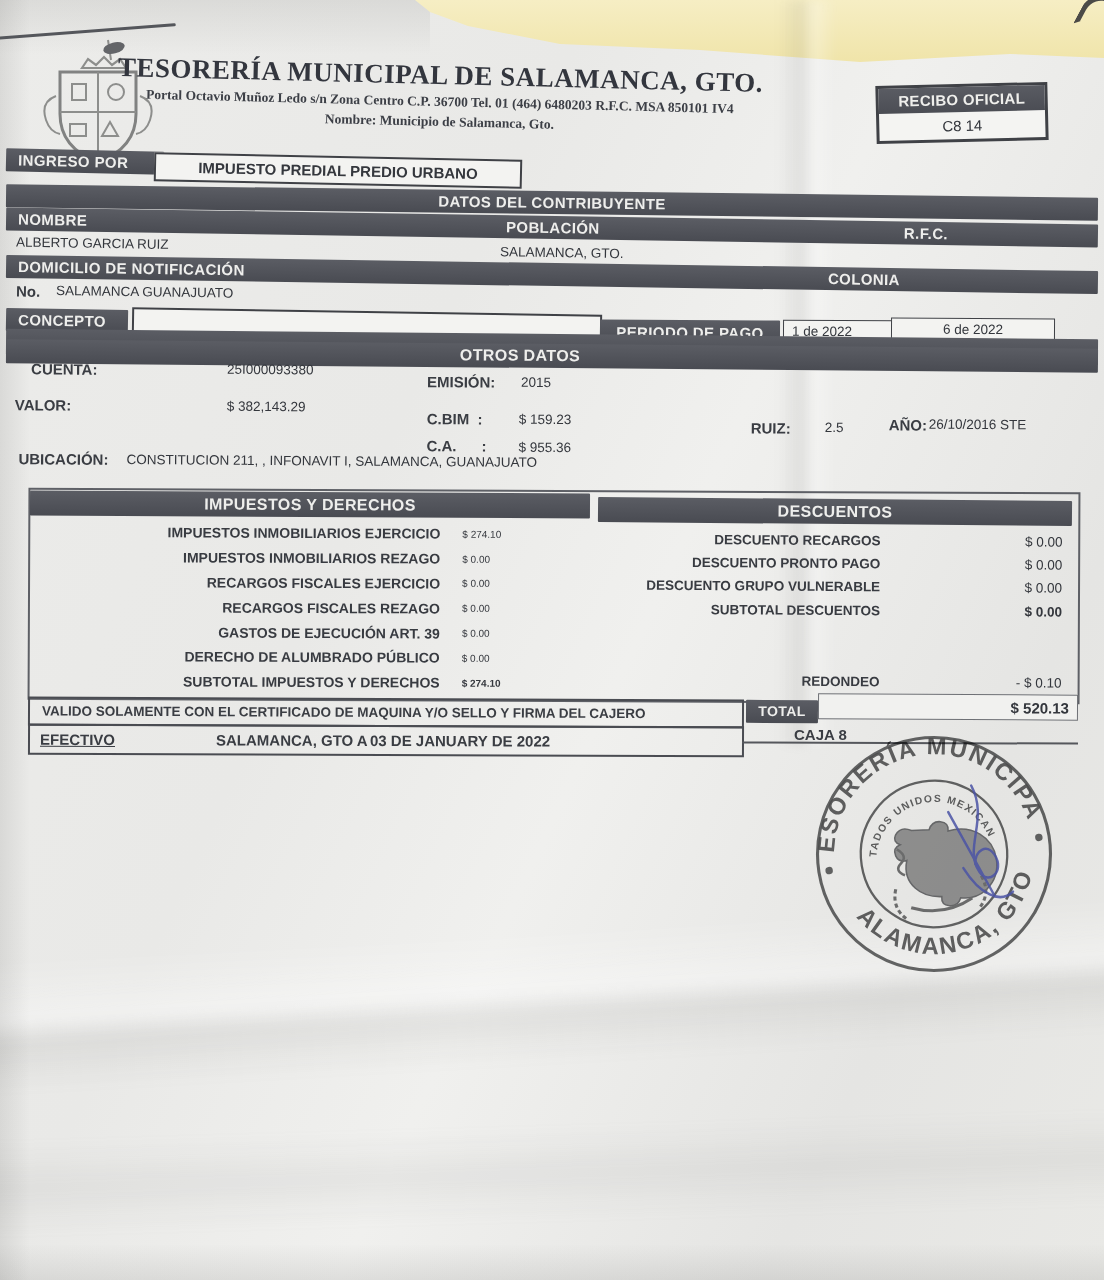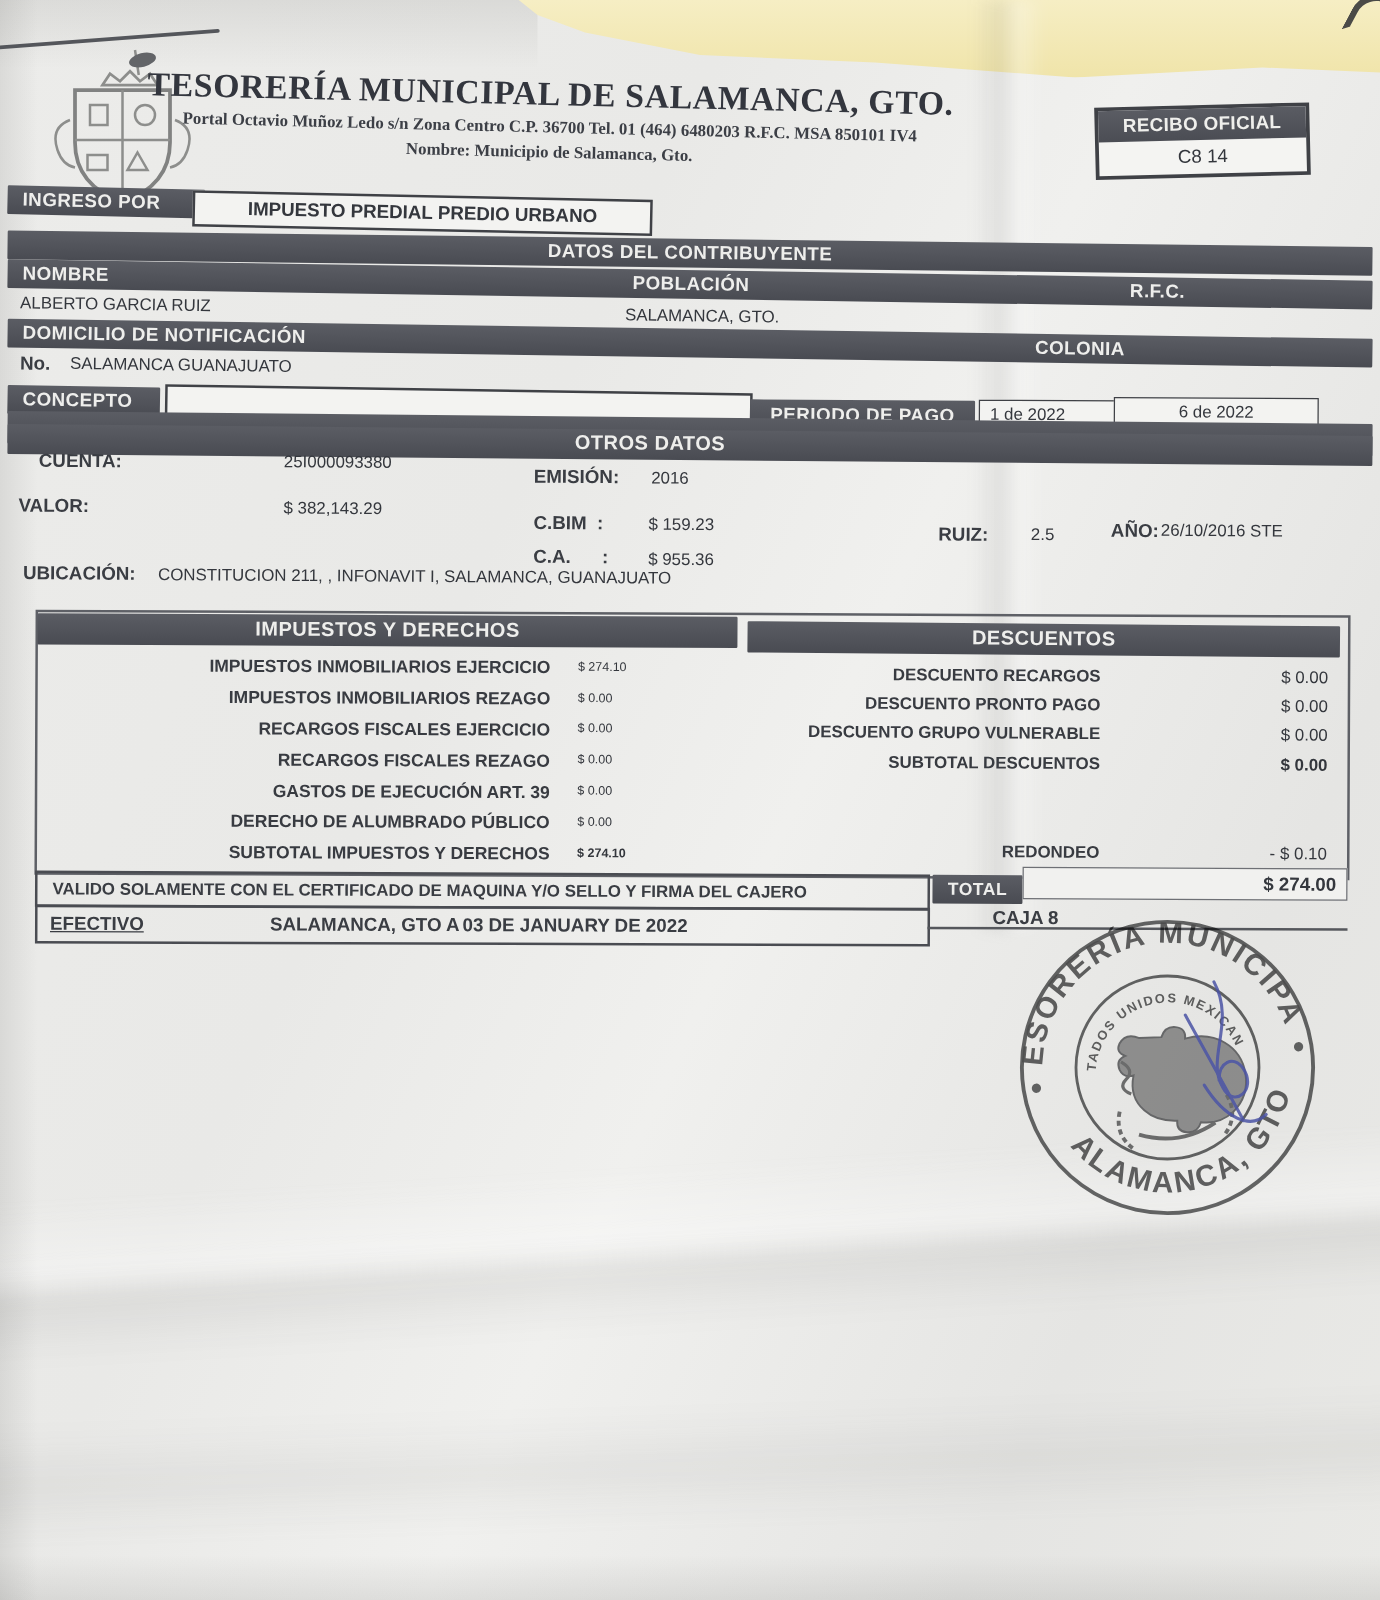--- a/index.html
+++ b/index.html
@@ -120,21 +120,21 @@
 
   <div class="abs bar" style="left:6px;top:334px;width:1092px;height:26px;transform:rotate(0.55deg);"></div>
   <div class="abs bar" style="left:6px;top:344px;width:1092px;height:24px;line-height:24px;transform:rotate(0.5deg);">
     <span style="display:block;text-align:center;transform:translateX(-32px);font-size:16px;">OTROS DATOS</span>
   </div>
 
   <div class="abs" style="left:0;top:0;width:1104px;height:480px;transform:rotate(0.4deg);">
     <span class="abs lbl" style="left:32px;top:364px;">CUENTA:</span>
     <span class="abs val" style="left:228px;top:364px;">25I000093380</span>
     <span class="abs lbl" style="left:428px;top:374px;text-align:right;">EMISIÓN:</span>
-    <span class="abs val" style="left:522px;top:375px;">2016</span>
+    <span class="abs val" style="left:522px;top:375px;">2015</span>
     <span class="abs lbl" style="left:16px;top:400px;">VALOR:</span>
     <span class="abs val" style="left:228px;top:401px;">$ 382,143.29</span>
     <span class="abs lbl" style="left:428px;top:411px;white-space:pre;">C.BIM  :</span>
     <span class="abs val" style="left:520px;top:412px;">$ 159.23</span>
     <span class="abs lbl" style="left:752px;top:418px;">RUIZ:</span>
     <span class="abs val" style="left:826px;top:418px;">2.5</span>
     <span class="abs lbl" style="left:890px;top:414px;">AÑO:</span>
     <span class="abs val" style="left:930px;top:414px;">26/10/2016 STE</span>
     <span class="abs lbl" style="left:428px;top:438px;white-space:pre;">C.A.      :</span>
     <span class="abs val" style="left:520px;top:440px;">$ 955.36</span>
@@ -199,21 +199,21 @@
       <span class="l">REDONDEO</span>
       <span class="v">- $ 0.10</span>
       </div>
   </div>
 
   <div class="abs" style="left:28px;top:698px;width:712px;height:25px;border:2px solid #4a4c52;display:flex;align-items:center;transform:rotate(0.25deg);">
     <span class="lbl" style="margin-left:12px;font-size:13.5px;">VALIDO SOLAMENTE CON EL CERTIFICADO DE MAQUINA Y/O SELLO Y FIRMA DEL CAJERO</span>
   </div>
   <div class="abs bar" style="left:746px;top:700px;width:72px;height:23px;line-height:23px;text-align:center;font-size:14px;transform:rotate(0.3deg);">TOTAL</div>
   <div class="abs" style="left:818px;top:694px;width:258px;height:24px;border:1.5px solid #6e7075;background:#f1f1ef;display:flex;align-items:center;justify-content:flex-end;transform:rotate(0.3deg);">
-    <span class="val bold" style="margin-right:8px;font-size:15px;">$ 274.00</span>
+    <span class="val bold" style="margin-right:8px;font-size:15px;">$ 520.13</span>
   </div>
 
   <div class="abs" style="left:28px;top:725px;width:712px;height:27px;border:2px solid #4a4c52;display:flex;align-items:center;transform:rotate(0.2deg);">
     <span class="lbl" style="position:absolute;left:10px;text-decoration:underline;">EFECTIVO</span>
     <span class="lbl" style="position:absolute;left:186px;">SALAMANCA, GTO A</span>
     <span class="lbl" style="position:absolute;left:340px;">03 DE JANUARY DE 2022</span>
   </div>
   <span class="abs lbl" style="left:794px;top:726px;">CAJA 8</span>
   <div class="abs" style="left:742px;top:742px;width:336px;height:2px;background:#55575c;transform:rotate(0.2deg);"></div>
 

